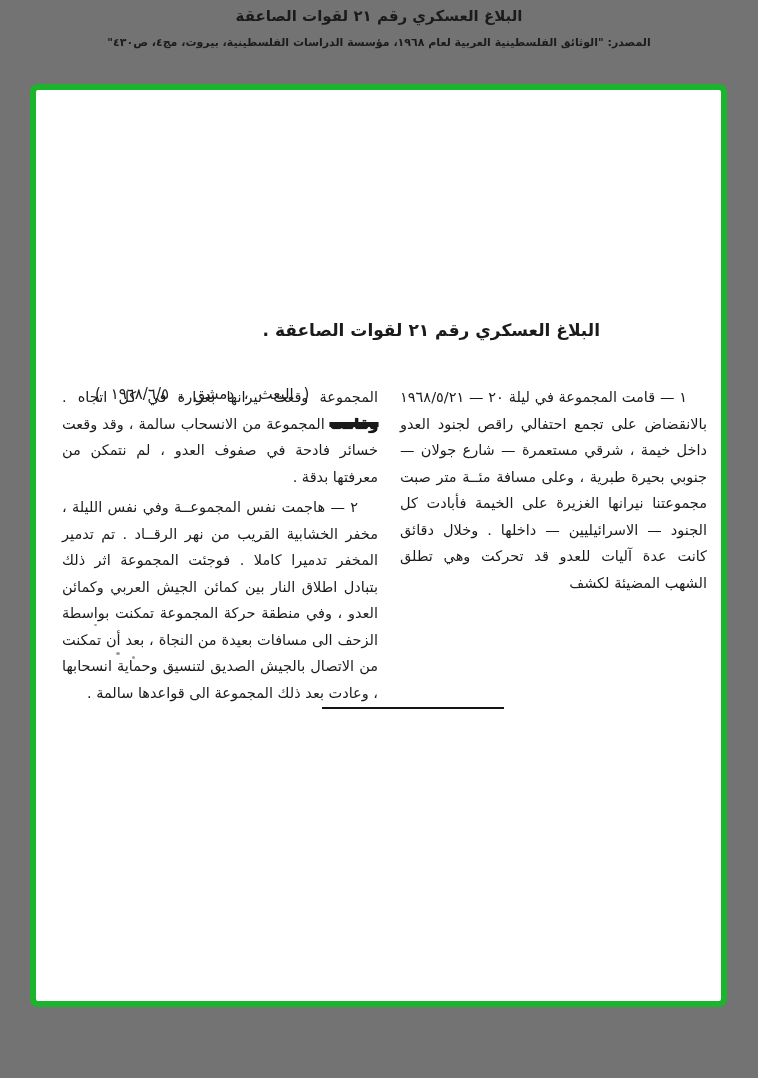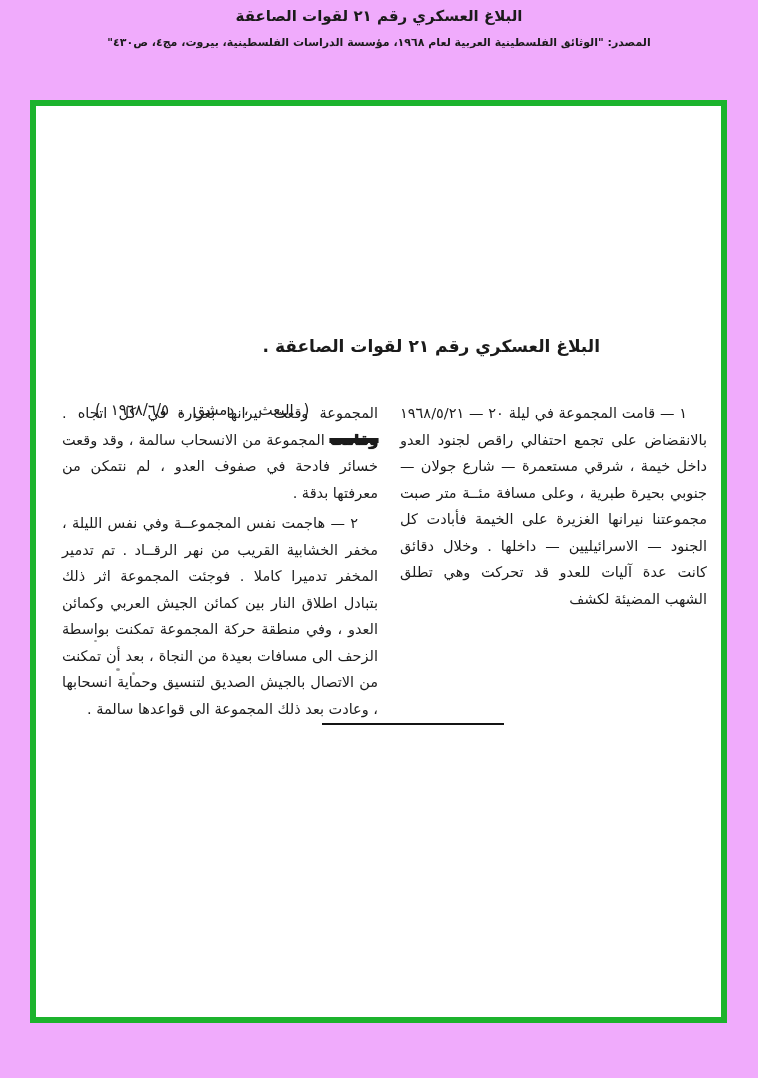--- a/index.html
+++ b/index.html
@@ -6,21 +6,21 @@
     margin: 0;
     padding: 0;
     background: #ffffff;
     font-family: "DejaVu Sans", sans-serif;
     color: #1b1b1b;
   }
   .page {
     position: relative;
     width: 758px;
     height: 1078px;
-    background: #f0abfc;
+    background: #737373;
     overflow: hidden;
   }
   
   .header-title {
     position: absolute;
     top: 7px;
     left: 0;
     right: 0;
     text-align: center;
     direction: rtl;
@@ -35,25 +35,25 @@
     right: 0;
     text-align: center;
     direction: rtl;
     font-size: 11px;
     font-weight: bold;
   }
   
   .scan-box {
     position: absolute;
     left: 30px;
-    top: 100px;
+    top: 84px;
     width: 685px;
     height: 911px;
     border: 6px solid #1cb32d;
-    border-radius: 0;
+    border-radius: 8px;
     background: #ffffff;
   }
   
   .doc-title {
     position: absolute;
     top: 230px;
     right: 121px;
     direction: rtl;
     font-size: 17px;
     font-weight: bold;

